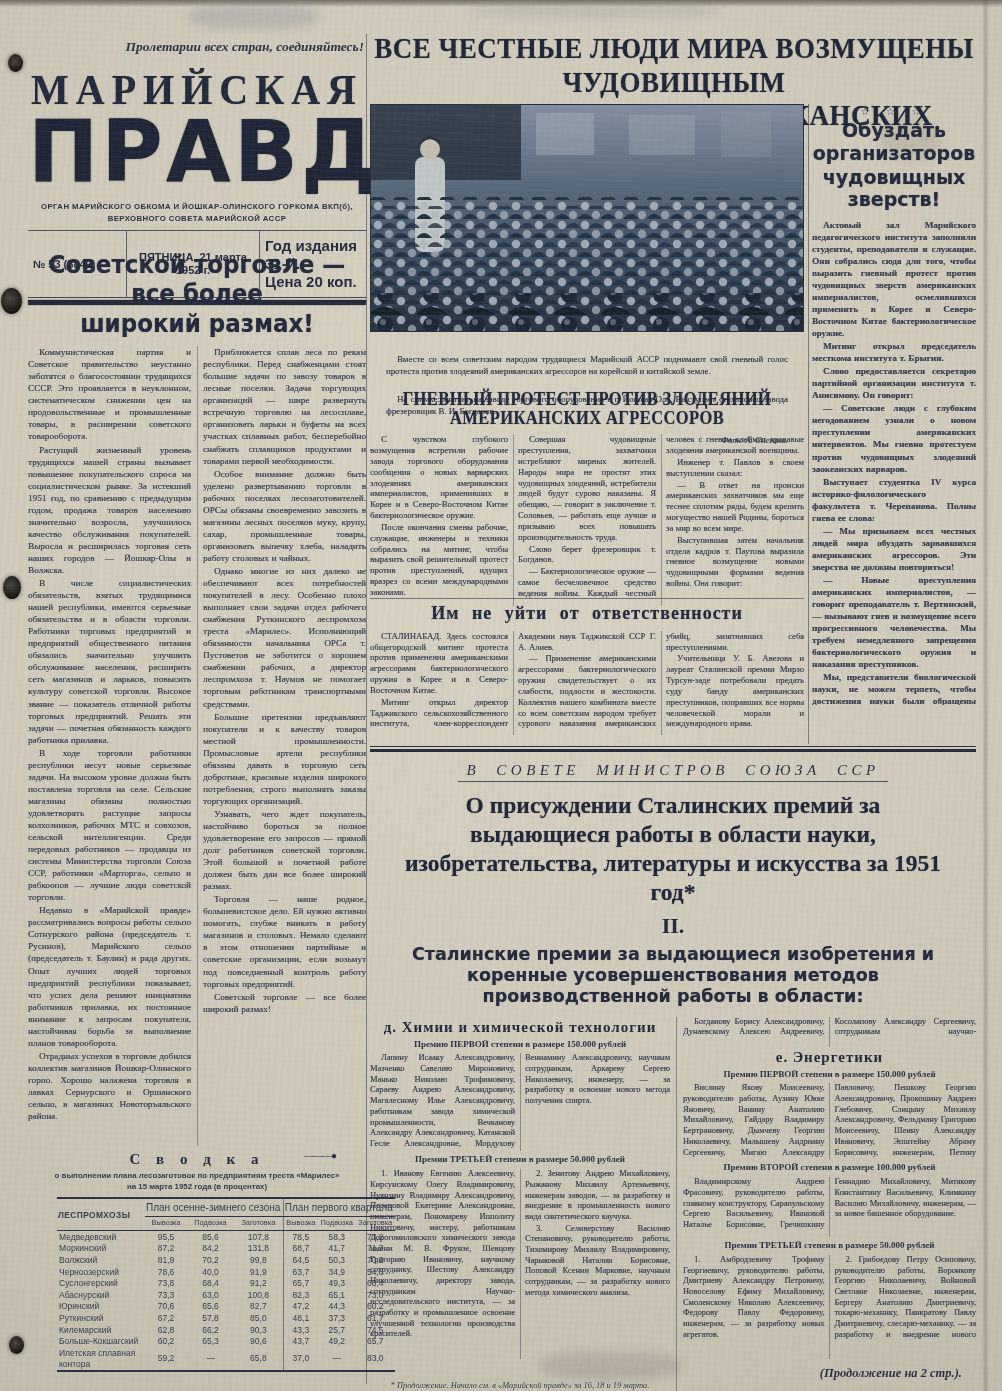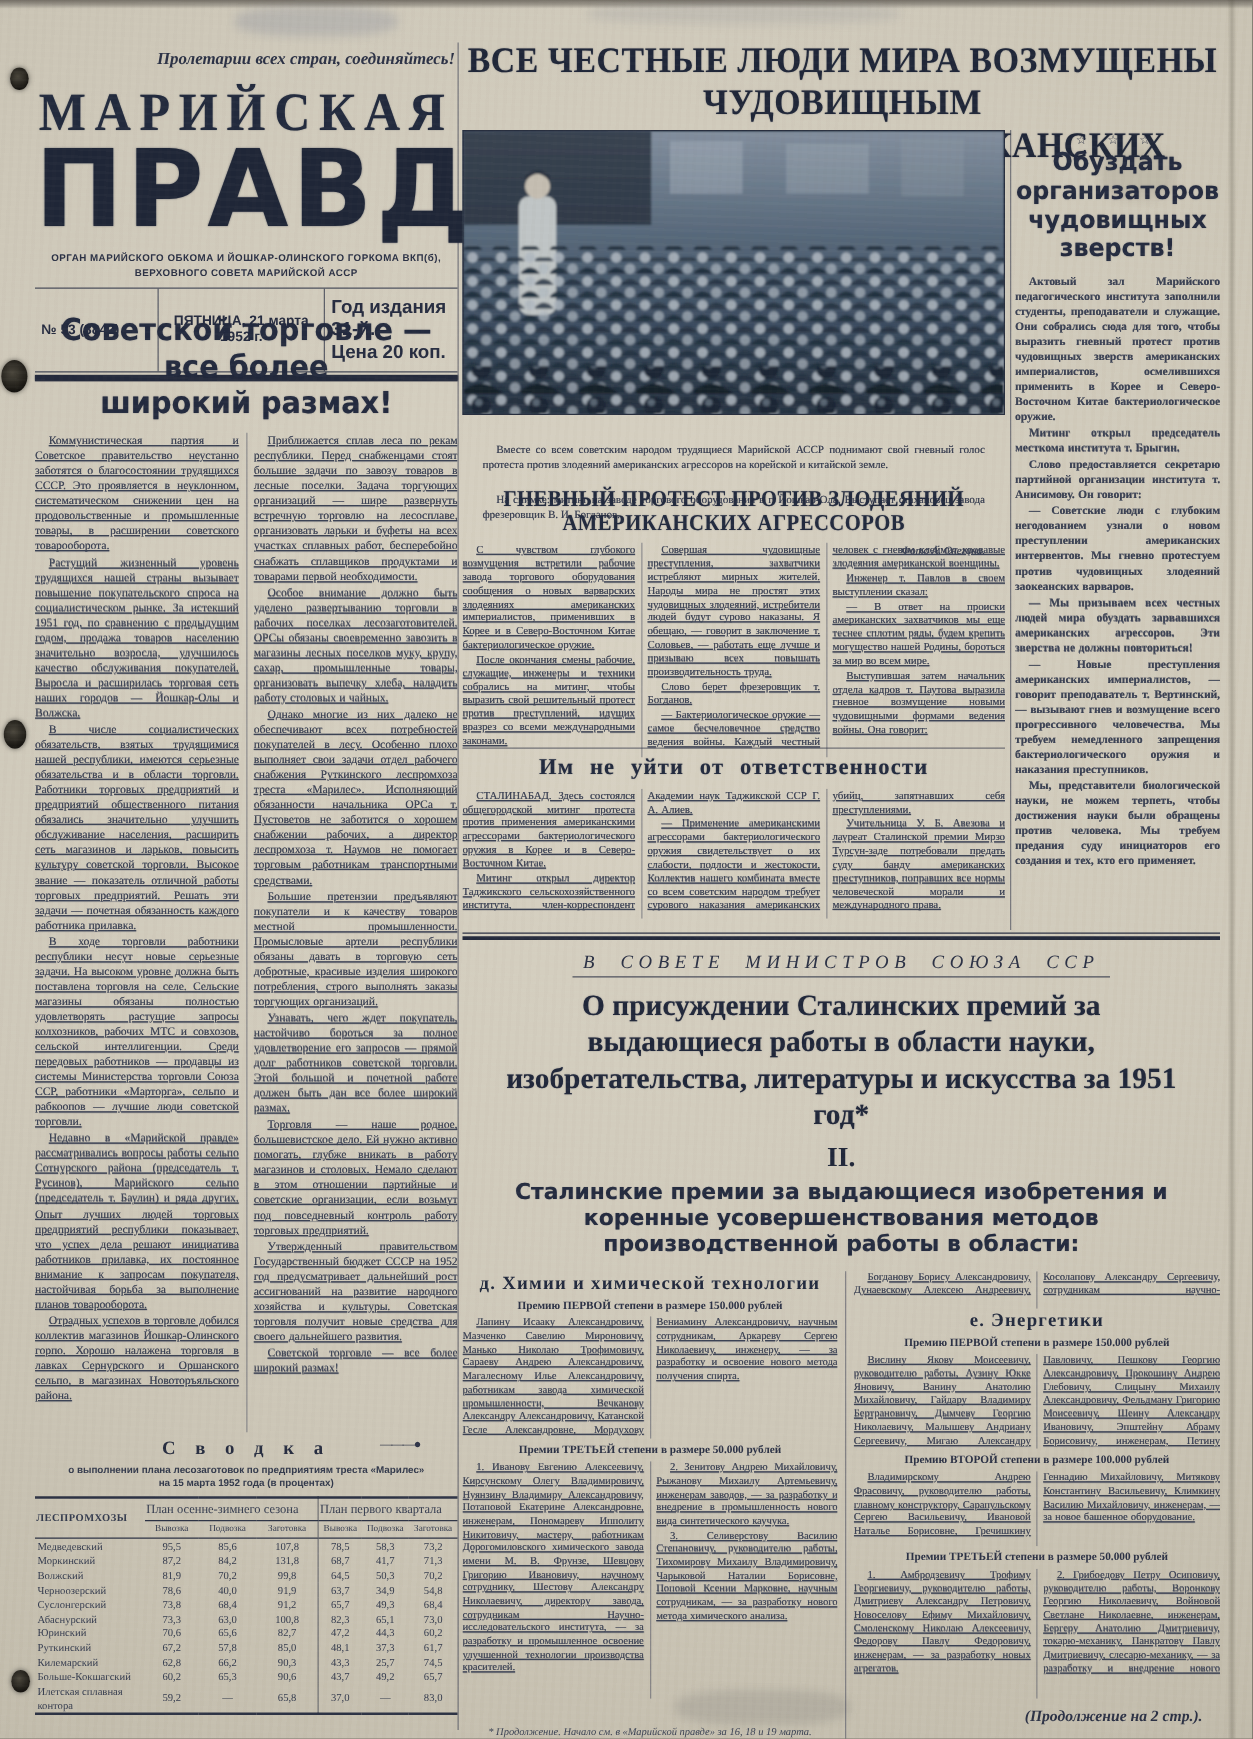--- a/index.html
+++ b/index.html
@@ -39,34 +39,34 @@
   .issue-cell{padding:6px 5px;font:bold 11px/1.2 "Liberation Sans",sans-serif;color:#262c40;display:flex;flex-direction:column;justify-content:center;}
   .ic-num{width:88px;}
   .ic-date{flex:1;text-align:center;border-left:1px solid rgba(43,49,69,.7);border-right:1px solid rgba(43,49,69,.7);}
   .ic-ed{width:96px;font-size:15px;text-align:left;}
   .heavy-rule{height:5px;background:#242a3c;margin-top:2px;box-shadow:0 0 1px rgba(20,26,44,.8);}
 
   
   .para{margin:0 0 1px;text-indent:11px;}
   .bodytext{font-size:9.2px;line-height:1.31;text-align:justify;color:#3b4254;
     text-shadow:0.2px 0.2px 0.45px rgba(50,55,78,.65);word-spacing:.4px;}
-  .cols{column-fill:auto;overflow:hidden;column-rule:1px solid rgba(58,62,84,.45);text-decoration:underline;}
+  .cols{column-fill:auto;overflow:hidden;column-rule:1px solid rgba(58,62,84,.45);}
 
   
   .lead{position:absolute;left:28px;top:252px;width:338px;}
   .lead h2{margin:0;font:bold 23px/1.22 "DejaVu Sans",sans-serif;text-align:center;color:#232a3e;transform:scaleY(1.05);text-shadow:0 0 1px rgba(28,34,58,.5);}
   .lead .cols{margin-top:10px;height:800px;column-count:2;column-gap:12px;}
   .endmark{margin-top:4px;text-align:right;padding-right:30px;color:#2b3145;font-size:10px;letter-spacing:-1px;}
 
   
   .svodka{position:absolute;left:28px;top:1152px;width:338px;}
   .sv-title{font:bold 15px/1 "Liberation Serif",serif;text-align:center;letter-spacing:6px;color:#272d40;}
   .sv-sub{margin-top:3px;font:bold 7.9px/1.4 "Liberation Sans",sans-serif;text-align:center;color:#333a4c;}
-  .sv-table{margin-top:5px;width:100%;border-collapse:collapse;font-family:Liberation Serif, serif;color:#343b4e;
-    border-top:2px solid #2c3244;border-bottom:2px solid #2c3244;}
+  .sv-table{margin-top:5px;width:100%;border-collapse:collapse;font-family:Liberation Sans, sans-serif;color:#343b4e;
+    border-top:2px solid #2c3244;border-bottom:2px solid #2c3244;margin-left:29px;}
   .sv-table .groups td{border-bottom:1px solid #2c3244;font-size:10px;text-align:left;padding:3px 1px;}
   .sv-table td.rowhead{font-size:8.4px;font-weight:bold;text-align:left;letter-spacing:.4px;width:86px;border-bottom:1px solid #2c3244;}
   .sv-table .subs td{font-size:7.4px;text-align:center;padding:1px 1px 3px;border-bottom:1px solid #2c3244;}
   .sv-table tbody td{font-size:8.5px;padding:.5px 2px;text-align:center;line-height:1.25;}
   .sv-table tbody td.name{text-align:left;}
   .sv-table td.g2{border-left:1px solid rgba(44,50,68,.55);}
 
   
   .banner{position:absolute;left:372px;top:36px;width:604px;text-align:center;
     font:bold 27px/1.18 "Liberation Serif",serif;color:#1f2638;letter-spacing:.5px;transform:scaleY(1.06);
@@ -172,21 +172,20 @@
         <p class="para">В числе социалистических обязательств, взятых трудящимися нашей республики, имеются серьезные обязательства и в области торговли. Работники торговых предприятий и предприятий общественного питания обязались значительно улучшить обслуживание населения, расширить сеть магазинов и ларьков, повысить культуру советской торговли. Высокое звание — показатель отличной работы торговых предприятий. Решать эти задачи — почетная обязанность каждого работника прилавка.</p>
         <p class="para">В ходе торговли работники республики несут новые серьезные задачи. На высоком уровне должна быть поставлена торговля на селе. Сельские магазины обязаны полностью удовлетворять растущие запросы колхозников, рабочих МТС и совхозов, сельской интеллигенции. Среди передовых работников — продавцы из системы Министерства торговли Союза ССР, работники «Марторга», сельпо и рабкоопов — лучшие люди советской торговли.</p>
         <p class="para">Недавно в «Марийской правде» рассматривались вопросы работы сельпо Сотнурского района (председатель т. Русинов), Марийского сельпо (председатель т. Баулин) и ряда других. Опыт лучших людей торговых предприятий республики показывает, что успех дела решают инициатива работников прилавка, их постоянное внимание к запросам покупателя, настойчивая борьба за выполнение планов товарооборота.</p>
         <p class="para">Отрадных успехов в торговле добился коллектив магазинов Йошкар-Олинского горпо. Хорошо налажена торговля в лавках Сернурского и Оршанского сельпо, в магазинах Новоторъяльского района.</p>
         <p class="para">Приближается сплав леса по рекам республики. Перед снабженцами стоят большие задачи по завозу товаров в лесные поселки. Задача торгующих организаций — шире развернуть встречную торговлю на лесосплаве, организовать ларьки и буфеты на всех участках сплавных работ, бесперебойно снабжать сплавщиков продуктами и товарами первой необходимости.</p>
         <p class="para">Особое внимание должно быть уделено развертыванию торговли в рабочих поселках лесозаготовителей. ОРСы обязаны своевременно завозить в магазины лесных поселков муку, крупу, сахар, промышленные товары, организовать выпечку хлеба, наладить работу столовых и чайных.</p>
         <p class="para">Однако многие из них далеко не обеспечивают всех потребностей покупателей в лесу. Особенно плохо выполняет свои задачи отдел рабочего снабжения Руткинского леспромхоза треста «Марилес». Исполняющий обязанности начальника ОРСа т. Пустоветов не заботится о хорошем снабжении рабочих, а директор леспромхоза т. Наумов не помогает торговым работникам транспортными средствами.</p>
         <p class="para">Большие претензии предъявляют покупатели и к качеству товаров местной промышленности. Промысловые артели республики обязаны давать в торговую сеть добротные, красивые изделия широкого потребления, строго выполнять заказы торгующих организаций.</p>
         <p class="para">Узнавать, чего ждет покупатель, настойчиво бороться за полное удовлетворение его запросов — прямой долг работников советской торговли. Этой большой и почетной работе должен быть дан все более широкий размах.</p>
         <p class="para">Торговля — наше родное, большевистское дело. Ей нужно активно помогать, глубже вникать в работу магазинов и столовых. Немало сделают в этом отношении партийные и советские организации, если возьмут под повседневный контроль работу торговых предприятий.</p>
-        <p class="para">Утвержденный правительством Государственный бюджет СССР на 1952 год предусматривает дальнейший рост ассигнований на развитие народного хозяйства и культуры. Советская торговля получит новые средства для своего дальнейшего развития.</p>
         <p class="para">Советской торговле — все более широкий размах!</p>
       </div>
     <div class="endmark">———●</div>
   </div>
 
   <div class="svodka">
     <div class="sv-title">С в о д к а</div>
     <div class="sv-sub">
       <div>о выполнении плана лесозаготовок по предприятиям треста «Марилес»</div>
       <div>на 15 марта 1952 года (в процентах)</div>
@@ -368,20 +367,21 @@
     <h3>
       <span>Обуздать</span><br>
       <span>организаторов</span><br>
       <span>чудовищных зверств!</span>
     </h3>
     <div class="bodytext">
         <p class="para">Актовый зал Марийского педагогического института заполнили студенты, преподаватели и служащие. Они собрались сюда для того, чтобы выразить гневный протест против чудовищных зверств американских империалистов, осмелившихся применить в Корее и Северо-Восточном Китае бактериологическое оружие.</p>
         <p class="para">Митинг открыл председатель месткома института т. Брыгин.</p>
         <p class="para">Слово предоставляется секретарю партийной организации института т. Анисимову. Он говорит:</p>
         <p class="para">— Советские люди с глубоким негодованием узнали о новом преступлении американских интервентов. Мы гневно протестуем против чудовищных злодеяний заокеанских варваров.</p>
+        <p class="para">Выступает студентка IV курса историко-филологического факультета т. Черепанова. Полны гнева ее слова:</p>
         <p class="para">— Мы призываем всех честных людей мира обуздать зарвавшихся американских агрессоров. Эти зверства не должны повториться!</p>
         <p class="para">— Новые преступления американских империалистов, — говорит преподаватель т. Вертинский, — вызывают гнев и возмущение всего прогрессивного человечества. Мы требуем немедленного запрещения бактериологического оружия и наказания преступников.</p>
         <p class="para">Мы, представители биологической науки, не можем терпеть, чтобы достижения науки были обращены против человека. Мы требуем предания суду инициаторов его создания и тех, кто его применяет.</p>
       </div>
   </div>
 
   <div class="protest">
     <h3>ГНЕВНЫЙ ПРОТЕСТ ПРОТИВ ЗЛОДЕЯНИЙ АМЕРИКАНСКИХ АГРЕССОРОВ</h3>
     <div class="cols bodytext">
         <p class="para">С чувством глубокого возмущения встретили рабочие завода торгового оборудования сообщения о новых варварских злодеяниях американских империалистов, применивших в Корее и в Северо-Восточном Китае бактериологическое оружие.</p>

